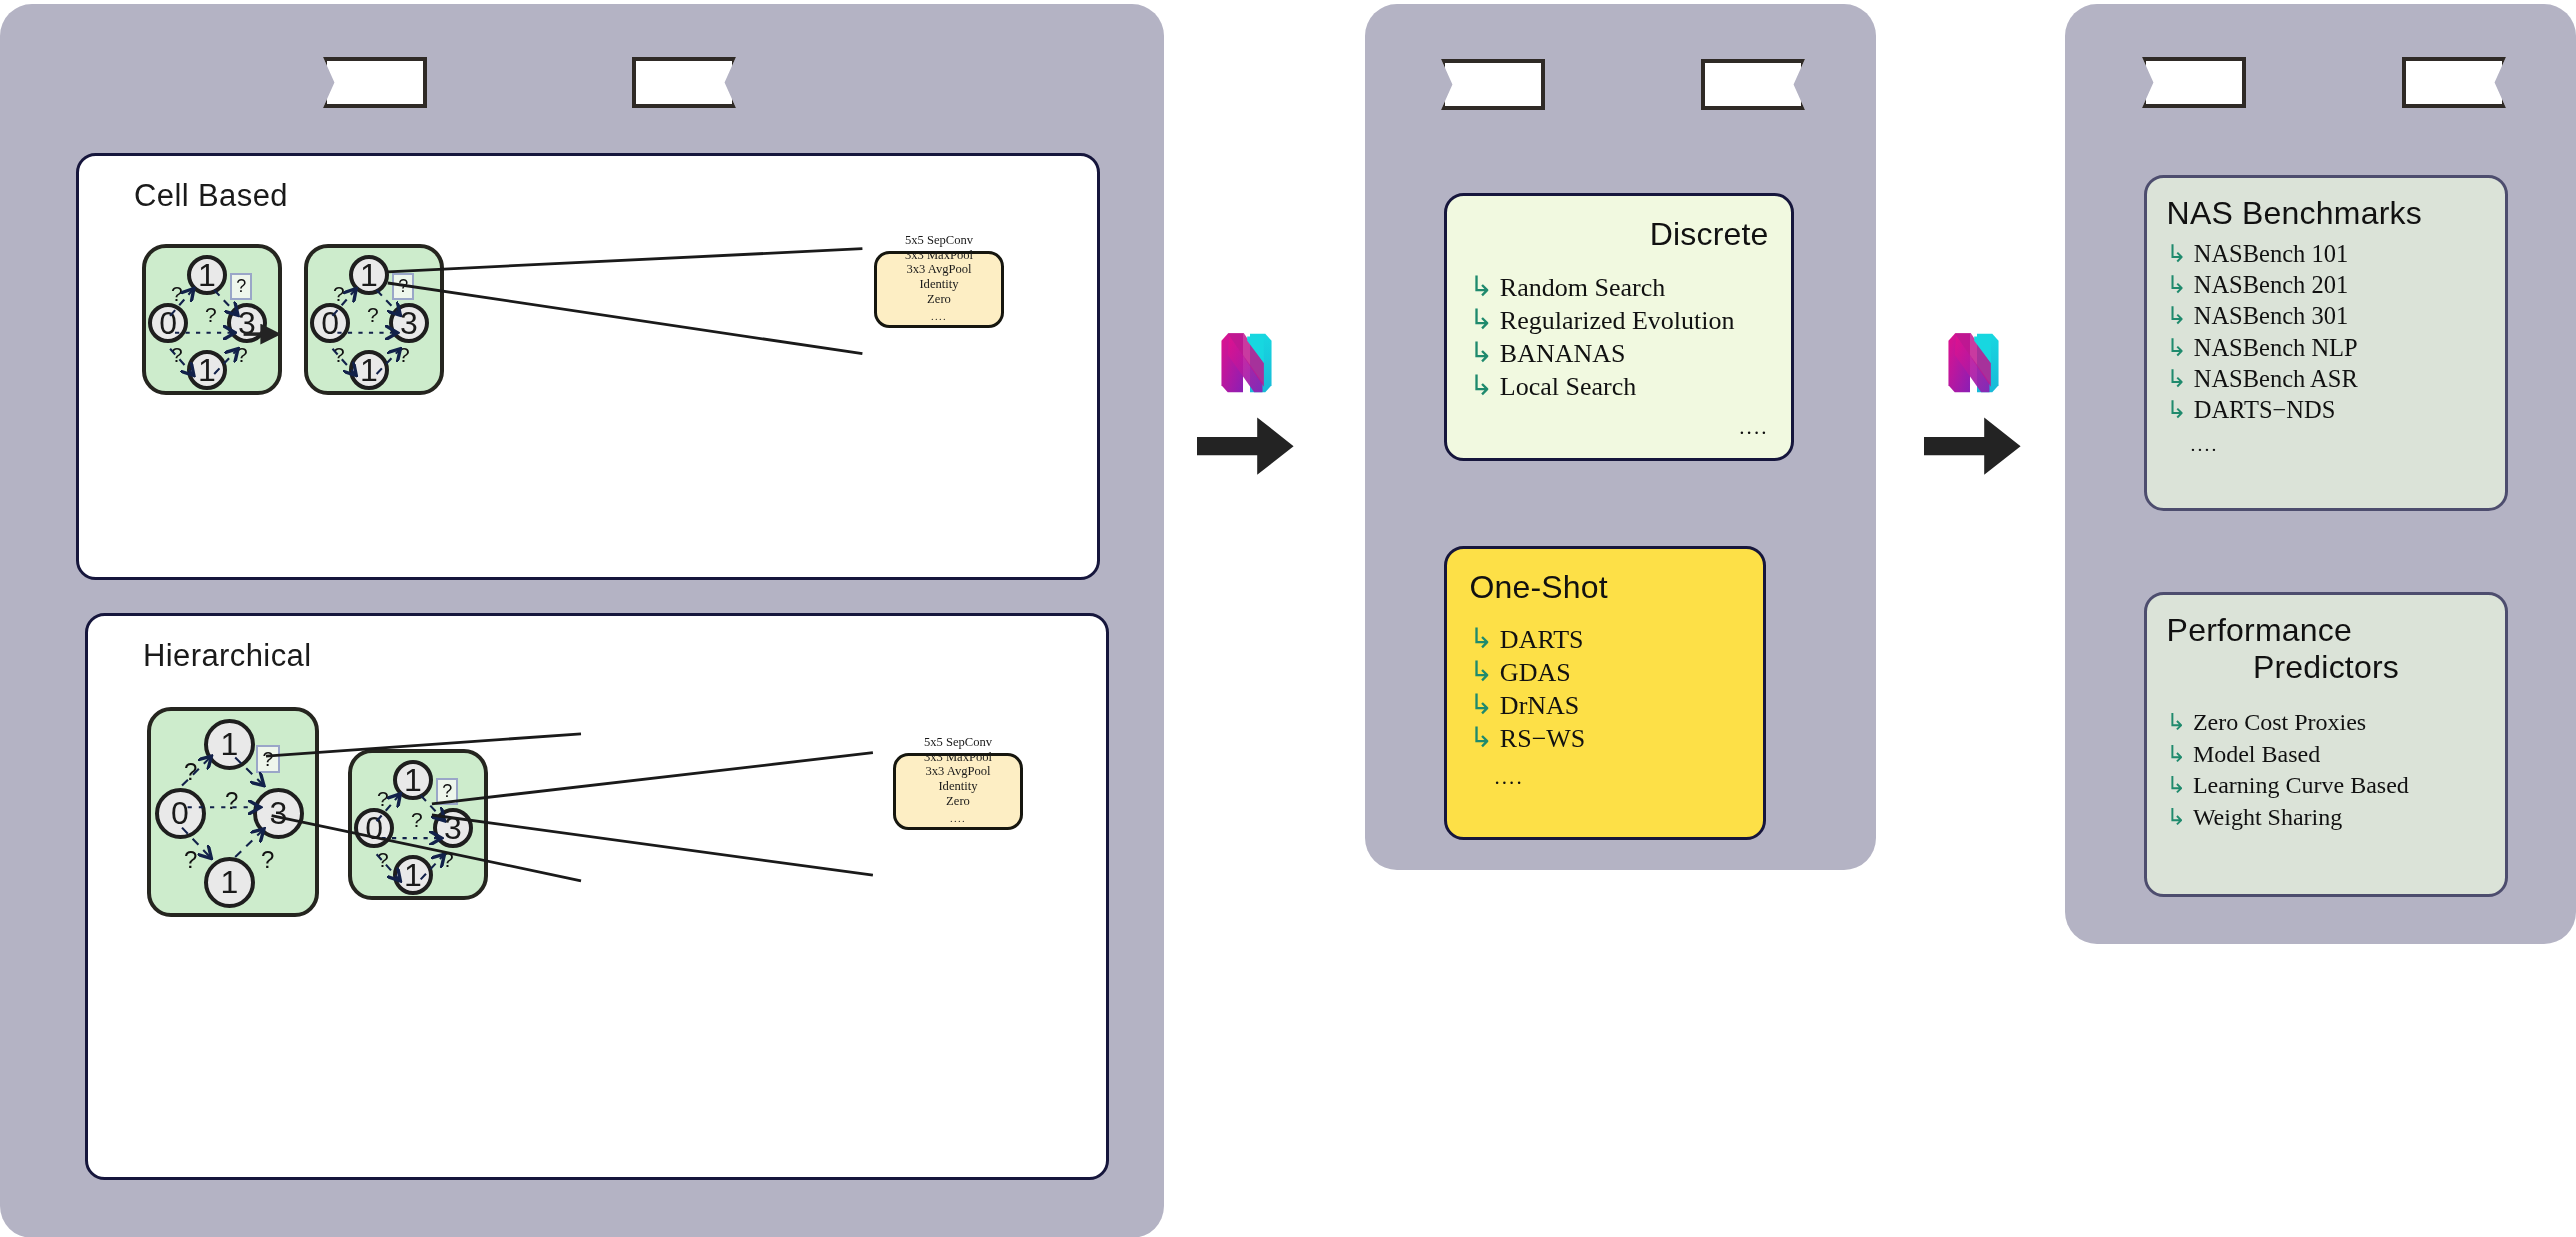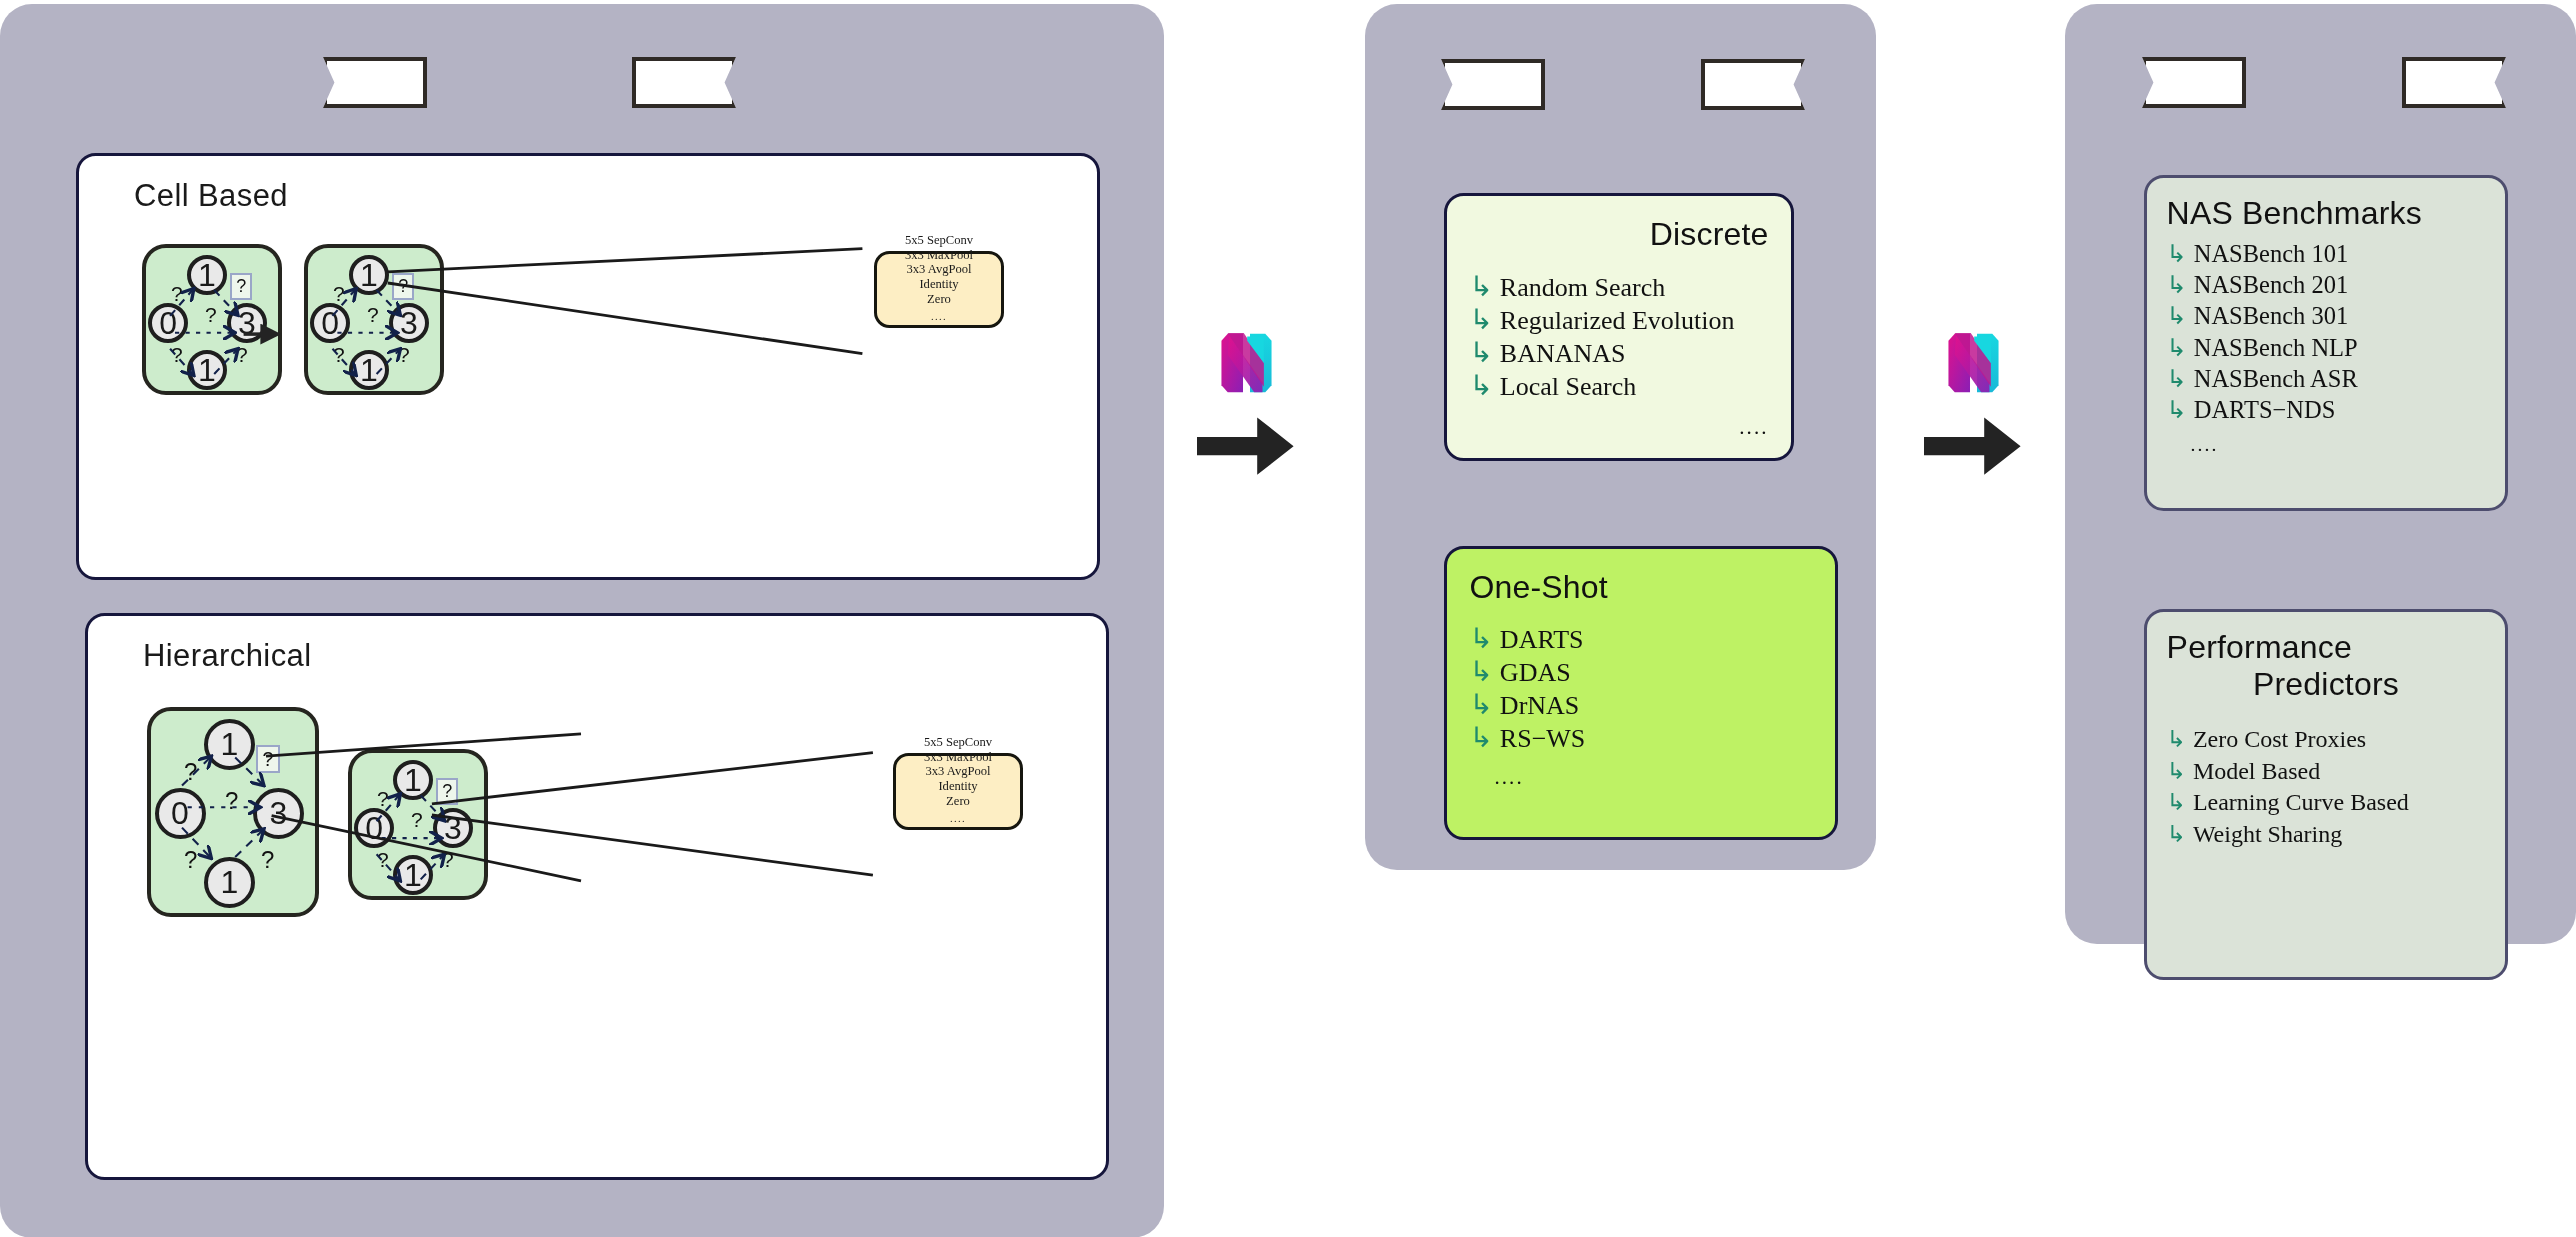--- a/index.html
+++ b/index.html
@@ -63,26 +63,26 @@
       font-family:"Liberation Sans",sans-serif;letter-spacing:0.2px;}
   .listbox ul{list-style:none;margin:0;padding:0;}
   .listbox li{display:flex;align-items:baseline;
       font-family:"Liberation Serif",serif;color:#111;}
   .bullet{color:#1f8a6d;font-size:28px;margin-right:7px;line-height:1;
       flex:0 0 auto;font-family:"DejaVu Sans",sans-serif;}
   .dots{font-family:"Liberation Serif",serif;color:#111;letter-spacing:2.1px;}
 
   #box-discrete{left:1444px;top:193px;width:350px;height:268px;
       background:#f1f9e0;border:3.5px solid #16163c;text-align:right;}
-  #box-oneshot{left:1444px;top:546px;width:394px;height:294px;
-      background:#bef264;border:3.5px solid #16163c;}
+  #box-oneshot{left:1444px;top:546px;width:322px;height:294px;
+      background:#fde047;border:3.5px solid #16163c;}
   #box-bench{left:2144px;top:175px;width:364px;height:336px;
       background:#dbe3d8;border:3.5px solid #4d4d6e;}
-  #box-pred{left:2144px;top:592px;width:364px;height:371px;
-      background:#dbe3d8;border:3.5px solid #4d4d6e;margin-top:17px;}
+  #box-pred{left:2144px;top:592px;width:364px;height:305px;
+      background:#dbe3d8;border:3.5px solid #4d4d6e;}
 
   
   .bigarrow{position:absolute;}
 
   
   .logo{position:absolute;}
 
   svg.overlay{position:absolute;left:0;top:0;width:2576px;height:1238px;
       pointer-events:none;}
 </style>

